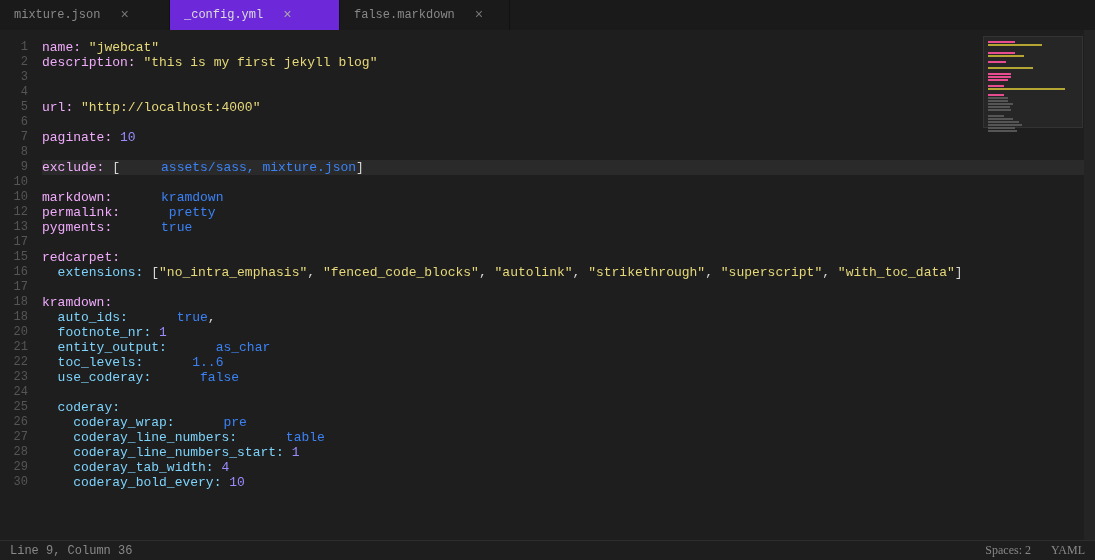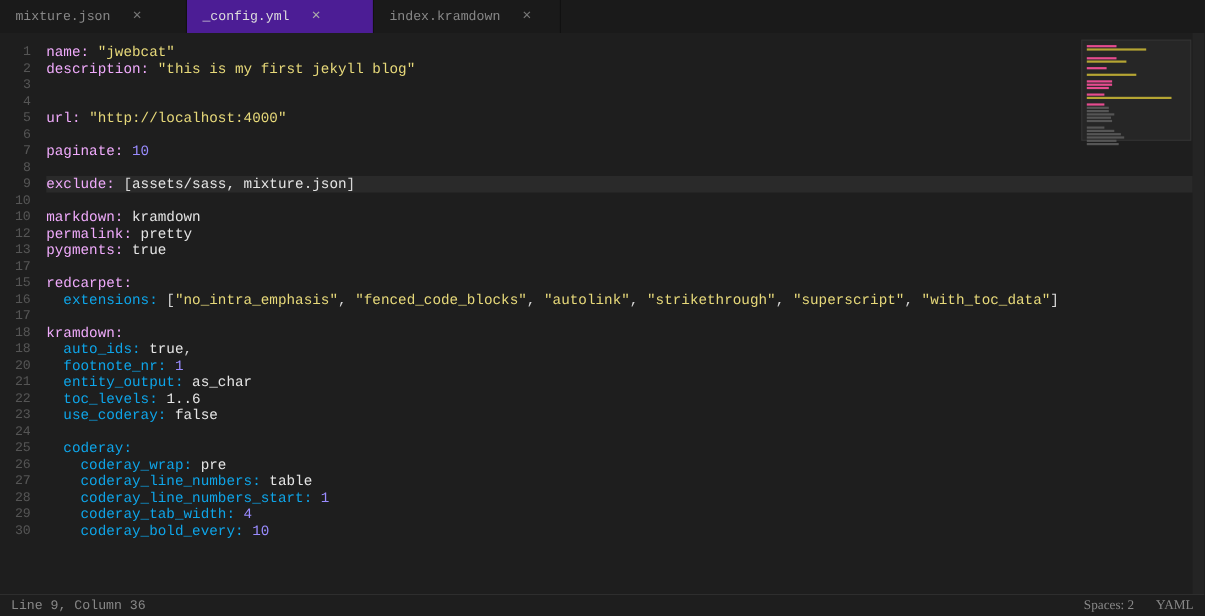--- a/index.html
+++ b/index.html
@@ -23,21 +23,21 @@
       align-items: center;
       padding: 0 14px;
       height: 30px;
       color: #888;
       cursor: pointer;
       min-width: 170px;
       justify-content: flex-start;
       border-right: 1px solid #111;
     }
     .tab.active {
-      background: #4c1d95;
+      background: #6d28d9;
       color: #ddd;
     }
     .tab-label { font-size: 12px; }
     .tab-close {
       font-size: 14px;
       margin-left: 20px;
       color: #777;
     }
     .tab.active .tab-close { color: #aaa; }
     .editor-area {
@@ -59,24 +59,24 @@
     .code {
       padding-top: 10px;
       white-space: pre;
       line-height: 15px;
       font-size: 13px;
       flex: 1;
     }
     .code .line { height: 15px; }
     .code .line.highlighted { background: #2a2a2a; }
     .key { color: #f0abfc; }
-    .lkey { color: #0ea5e9; }
+    .lkey { color: #7dd3fc; }
     .str { color: #e7d97a; }
     .num { color: #9a8cff; }
-    .val { color: #e5e5e5; }
+    .val { color: #3b82f6; margin-left: 41px; }
     .punc { color: #d6d6d6; }
     .minimap {
       position: absolute;
       right: 12px;
       top: 6px;
       width: 100px;
       height: 92px;
       background: #262626;
       border: 1px solid #333;
     }
@@ -118,21 +118,21 @@
 <div class="tab-bar" id="tab-bar">
     <div class="tab">
       <span class="tab-label">mixture.json</span>
       <span class="tab-close">×</span>
     </div>
     <div class="tab active">
       <span class="tab-label">_config.yml</span>
       <span class="tab-close">×</span>
     </div>
     <div class="tab">
-      <span class="tab-label">index.kramdown</span>
+      <span class="tab-label">false.markdown</span>
       <span class="tab-close">×</span>
     </div>
   </div>
 
 <div class="editor-area">
   <div class="gutter" id="gutter">
       <div>1</div>
       <div>2</div>
       <div>3</div>
       <div>4</div>

